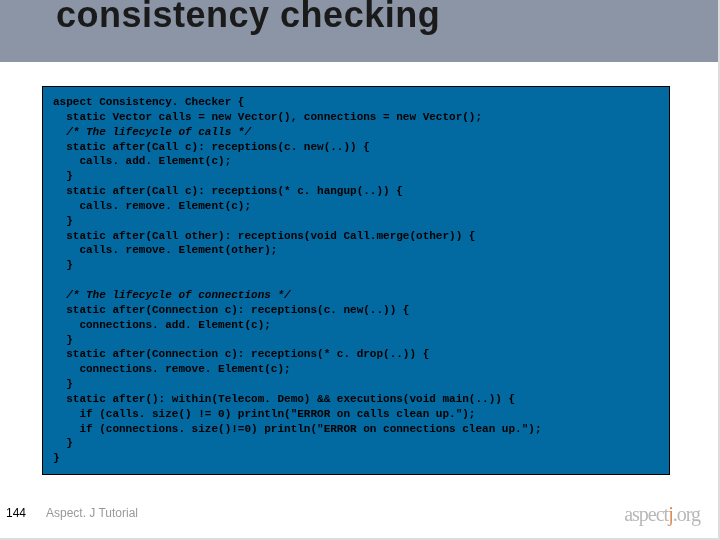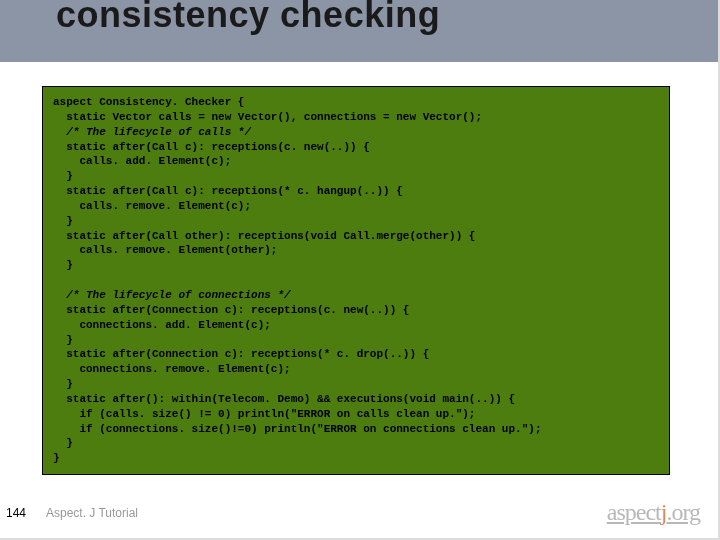--- a/index.html
+++ b/index.html
@@ -25,21 +25,21 @@
     font-weight: bold;
     color: #1a1a1a;
     letter-spacing: 0.5px;
   }
   .code-box {
     position: absolute;
     top: 86px;
     left: 42px;
     width: 628px;
     border: 1px solid #000;
-    background: #4d7c0f;
+    background: #0369a1;
     padding: 8px 10px;
     font-family: "Courier New", Courier, monospace;
     font-size: 11px;
     line-height: 1.35;
     font-weight: bold;
     color: #000;
     white-space: pre;
   }
   .code-box .comment { font-style: italic; }
   .slide-number {
@@ -55,24 +55,23 @@
     left: 46px;
     font-size: 12px;
     color: #999;
     margin-top: 9px;
   }
   .logo {
     position: absolute;
     bottom: 14px;
     right: 20px;
     font-family: Georgia, "Times New Roman", serif;
-    font-size: 24px;
+    font-size: 20px;
     color: #b8b8b8;
     letter-spacing: -1px;
-    text-decoration: underline;
   }
   .logo .j { color: #d98a5a; }
   .bottom-border {
     position: absolute;
     bottom: 0; left: 0; right: 0;
     height: 2px;
     background: #ddd;
   }
   .right-border {
     position: absolute;

